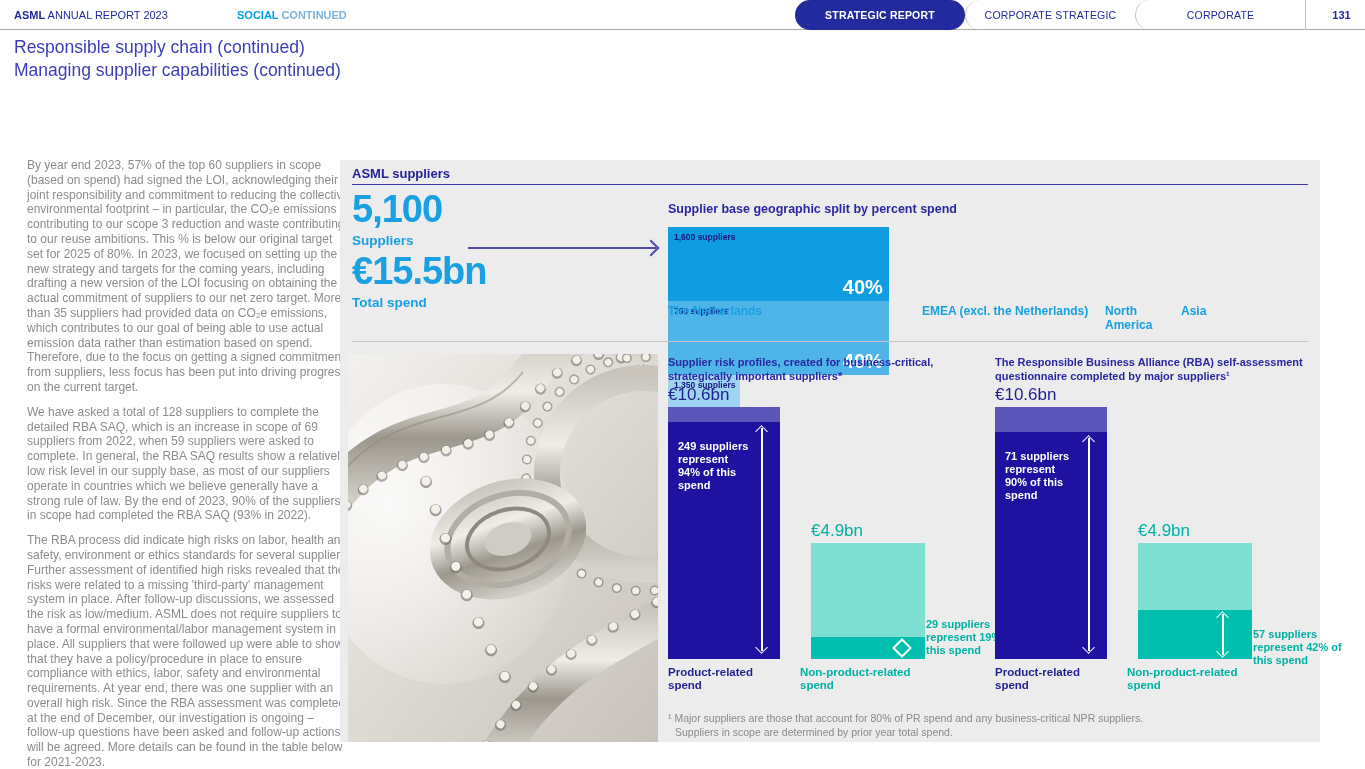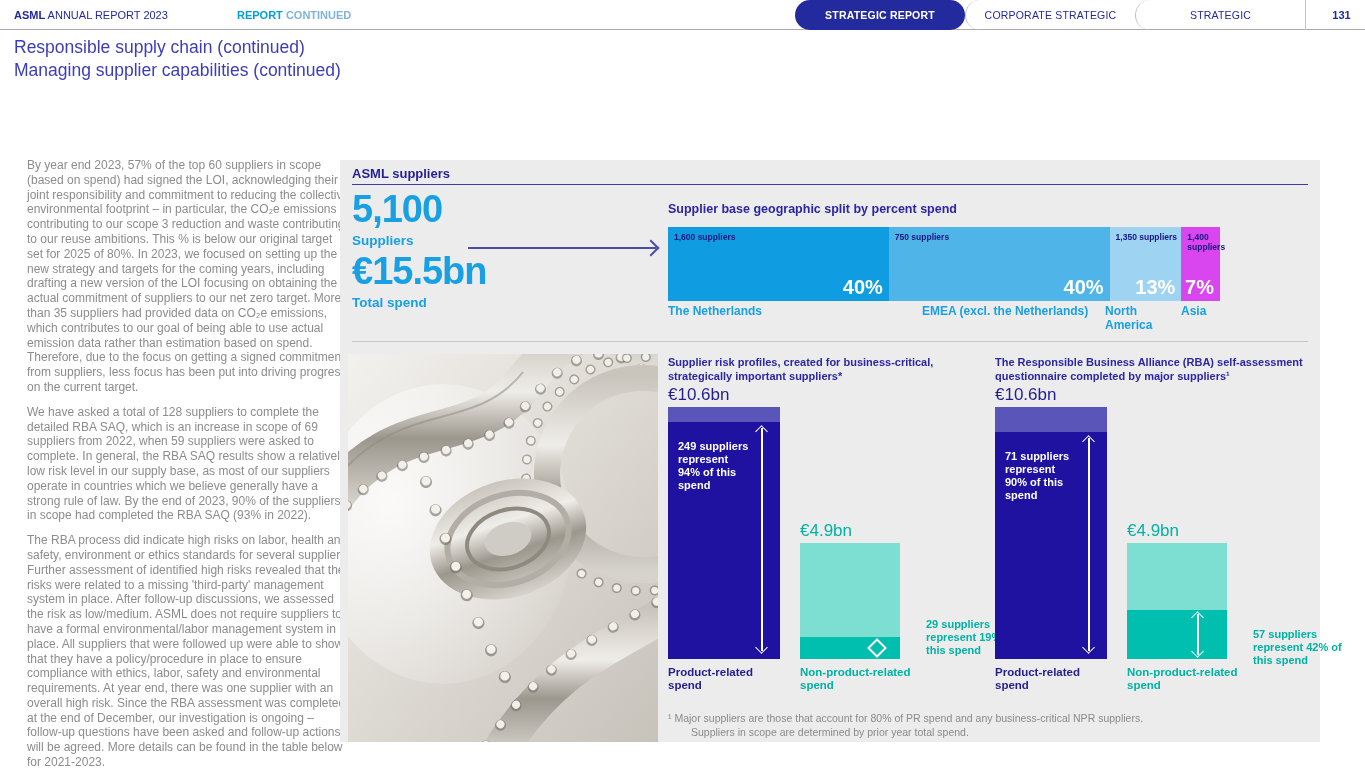--- a/index.html
+++ b/index.html
@@ -42,41 +42,41 @@
   .stat-spend-v { position:absolute; left:12px; top:90px; font-size:38px; font-weight:bold; color:#18a0e2; letter-spacing:-1px; }
   .stat-spend-l { position:absolute; left:12px; top:135px; font-size:13.5px; font-weight:bold; color:#18a0e2; }
 
   .flow-arrow { position:absolute; left:128px; top:87px; width:188px; height:2px; background:#4d4da8; }
   .flow-arrow::after { content:""; position:absolute; right:-1px; top:-5px; width:10px; height:10px;
       border-top:2px solid #4d4da8; border-right:2px solid #4d4da8; transform:rotate(45deg); transform-origin:center; }
 
   
   .geo { position:absolute; left:328px; top:42px; width:552px; }
   .geo-title { font-size:12.5px; line-height:15px; font-weight:bold; color:#2b27a3; }
-  .geo-bar { display:flex; height:74px; width:552px; margin-top:10px; }
+  .geo-bar { display:flex; height:74px; width:552px; margin-top:10px;flex-direction:column; }
   .geo-seg { position:relative; height:100%; flex-shrink:0; }
   .geo-sup { position:absolute; left:6px; top:6px; font-size:8.5px; line-height:9.5px; font-weight:bold; color:#17177e; }
   .geo-pct { position:absolute; right:6px; bottom:2px; font-size:20px; font-weight:bold; color:#fff; }
   .geo-labels { position:relative; height:30px; margin-top:4px; }
   .geo-lab { position:absolute; top:0; font-size:12px; line-height:13.5px; font-weight:bold; color:#18a0e2; }
 
   .panel-divider { position:absolute; left:12px; top:181px; width:956px; height:1px; background:#c6c6c6; }
 
   
   .photo { position:absolute; left:8px; top:194px; width:310px; height:388px; overflow:hidden; }
 
   
   .chart { position:absolute; top:196px; width:320px; }
   .chart.c1 { left:328px; }
   .chart.c2 { left:655px; }
   .chart-title { font-size:11px; line-height:13.5px; font-weight:bold; color:#2b27a3; height:30px; }
   .bars { position:relative; height:252px; margin-top:21px; }
   .bar { position:absolute; bottom:0; display:flex; flex-direction:column; }
   .bar.pr { left:0; width:112px; }
-  .bar.npr { left:132px; width:100px; }
+  .bar.npr { left:143px; width:114px; }
   .bar-val { position:absolute; top:-22px; left:0; font-size:17px; font-weight:normal; white-space:nowrap; }
   .bar-val.navy { color:#221f8e; }
   .bar-val.teal { color:#00b2a4; }
   .bar-rest { flex:1 1 auto; }
   .bar-hl { position:relative; flex-shrink:0; }
   .pr-note { position:absolute; left:10px; top:18px; right:28px; font-size:11px; line-height:13px; font-weight:bold; color:#fff; }
 
   .varrow { position:absolute; right:11px; top:5px; bottom:7px; width:14px; }
   .varrow .vline { position:absolute; left:6px; top:1px; bottom:1px; width:1.5px; background:#fff; }
   .chev { position:absolute; width:9px; height:9px; border-top:1.5px solid #fff; border-right:1.5px solid #fff; }
@@ -90,36 +90,36 @@
   .side-note { position:absolute; left:258px; width:102px; font-size:11px; line-height:13px; font-weight:bold; color:#00b2a4; }
   .side-note.s1 { bottom:2px; }
   .side-note.s2 { bottom:-8px; }
 
   .bar-labels { position:relative; margin-top:7px; height:28px; }
   .bar-lab { position:absolute; top:0; font-size:11.5px; line-height:13px; font-weight:bold; }
   .bar-lab.pr-lab { left:0; width:120px; color:#221f8e; }
   .bar-lab.npr-lab { left:132px; width:140px; color:#00b2a4; }
 
   .footnote { position:absolute; left:328px; top:551px; font-size:10.5px; line-height:14px; color:#8a8a8a; }
-  .footnote .l2 { padding-left:7px;margin-left:16px; }
+  .footnote .l2 { padding-left:7px; }
 </style>
 </head>
 <body>
 
 <div class="hdr">
   <div class="hdr-brand">
     <span class="b">ASML</span><span> ANNUAL REPORT 2023</span>
   </div>
   <div class="hdr-section">
-    <span class="soc">REPORT</span><span class="cont"> CONTINUED</span>
+    <span class="soc">SOCIAL</span><span class="cont"> CONTINUED</span>
   </div>
   <div class="hdr-tabs">
     <div class="hdr-tab active">STRATEGIC REPORT</div>
     <div class="hdr-tab">CORPORATE STRATEGIC</div>
-    <div class="hdr-tab">STRATEGIC</div>
+    <div class="hdr-tab">CORPORATE</div>
     <div class="hdr-page">131</div>
   </div>
 </div>
 
 <div class="page-title">
   <div>Responsible supply chain (continued)</div>
   <div>Managing supplier capabilities (continued)</div>
 </div>
 
 <div class="article">

